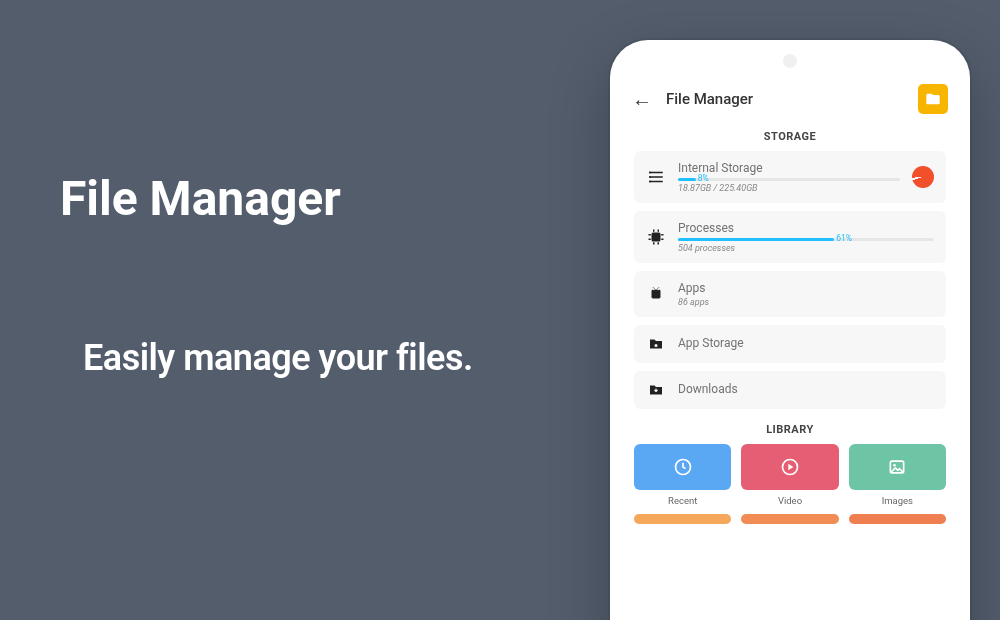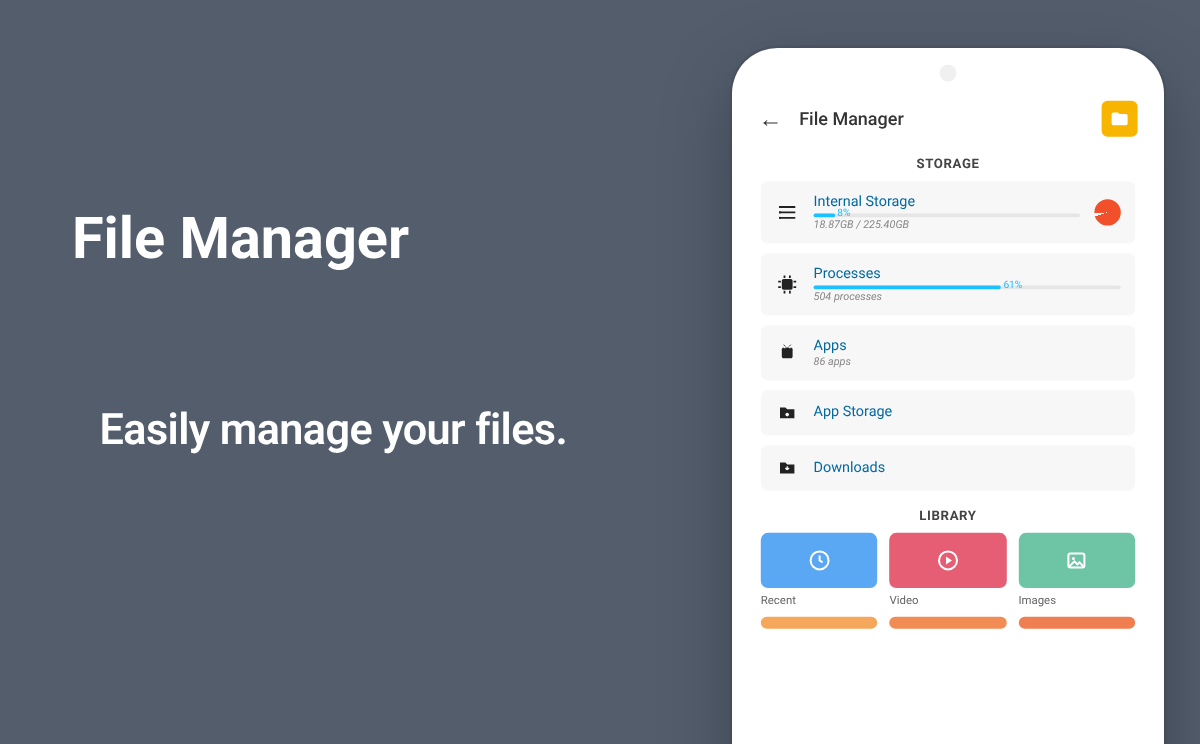--- a/index.html
+++ b/index.html
@@ -57,35 +57,35 @@
 
     .card {
       background: #f7f7f7; border-radius: 6px;
       padding: 10px 12px; margin-bottom: 8px;
       display: flex; align-items: center; gap: 12px;
       cursor: pointer;
     }
     .card .ic { width: 20px; display:flex; justify-content:center; align-items:center;}
     .card .ic svg { width:18px; height:18px; fill:#222;}
     .card .body { flex: 1; min-width: 0; }
-    .card .name { font-size: 12px; color: #0369a1; margin-bottom: 2px; }
+    .card .name { font-size: 12px; color: #737373; margin-bottom: 2px; }
     .card .sub { font-size: 9px; color: #888; margin-top: 2px; font-style: italic; }
 
     .bar-wrap { position: relative; height: 3px; background: #e6e6e6; border-radius: 2px; margin-top: 3px; }
     .bar-fill { position:absolute; top:0; left:0; height:100%; background:#1ec0ff; border-radius: 2px; }
     .pct { position:absolute; top:-5px; font-size: 8.5px; color:#1ec0ff; transform:translateX(2px);}
 
     .pie-ic { width: 22px; height: 22px; position: relative; }
     .pie-ic .slice{ position:absolute; inset:0; border-radius:50%; background: conic-gradient(#f24f2b 0 70%, transparent 70% 74%, #f24f2b 74% 100%);}
     
     .library-grid {
       display: grid; grid-template-columns: repeat(3, 1fr);
       gap: 10px; margin-top: 4px;
     }
-    .lib-item { display:flex; flex-direction:column; cursor:pointer;}
+    .lib-item { display:flex; flex-direction:column; align-items:center; cursor:pointer;}
     .lib-tile {
       width: 100%; height: 46px; border-radius: 6px;
       display:flex; align-items:center; justify-content:center;
     }
     .lib-tile svg { width: 20px; height: 20px; fill: #fff; }
     .lib-label { font-size: 9.5px; color: #666; margin-top: 5px; }
     .row2{margin-top:8px;}
     .row2 .lib-tile{height:10px;}
   </style>
 </head>

